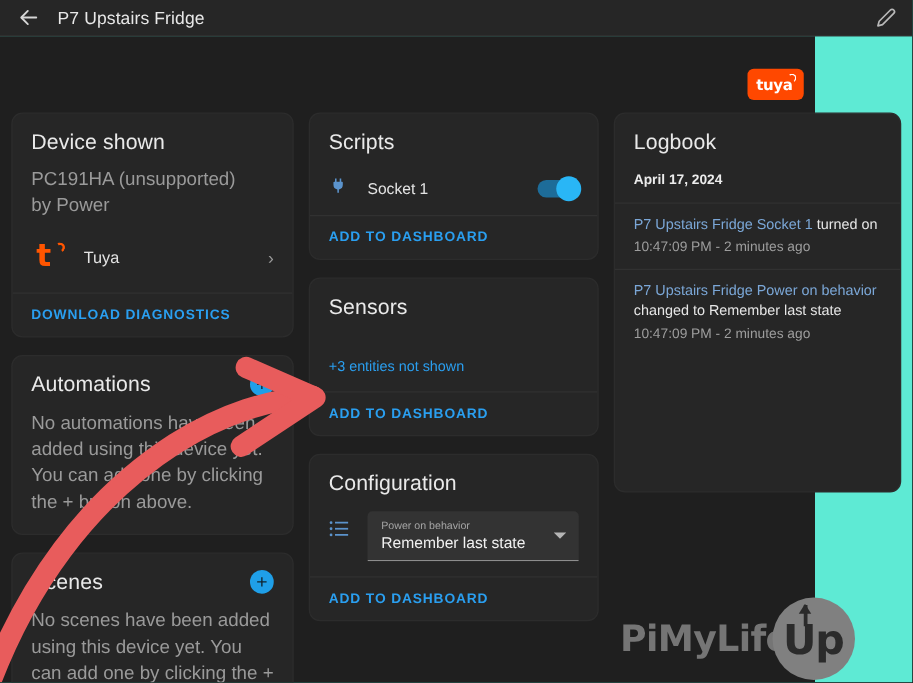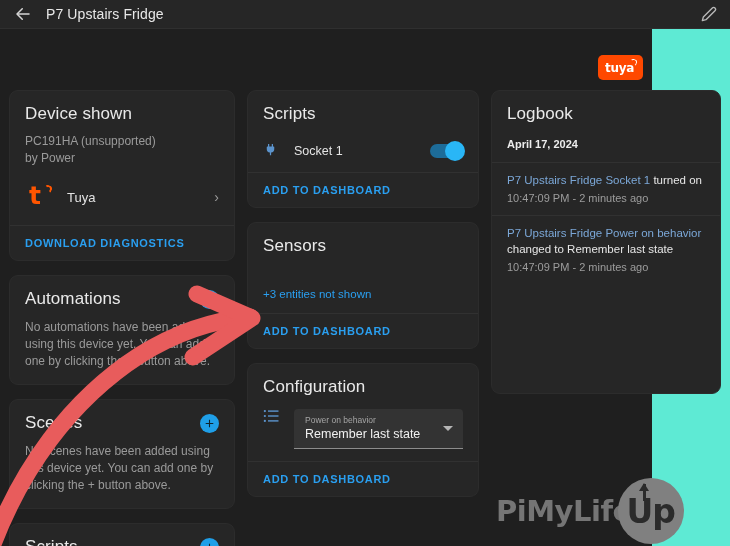--- a/index.html
+++ b/index.html
@@ -93,21 +93,21 @@
   }
   .card-pad { padding: 13px 15px 14px 15px; }
   .card-title {
     font-size: 17px; color: #e9e9e9; font-weight: 400;
     letter-spacing: .1px;
   }
   .card-head-row {
     display: flex; align-items: center; justify-content: space-between;
   }
   .muted {
-    font-size: 12px; color: #9a9a9a; line-height: 1.42;
+    font-size: 15px; color: #9a9a9a; line-height: 1.42;
   }
   .divider { height: 1px; background: #313131; }
   .action-link {
     color: #2a9ff0; font-size: 11px; font-weight: 700;
     letter-spacing: .7px; padding: 11px 15px; display: block;
   }
 
   
   .devinfo-sub { margin-top: 9px; }
   .brand-row {
@@ -165,21 +165,21 @@
   }
 
   
   .sensors-body { padding: 13px 15px 0 15px; height: 90px; position: relative; }
   .entities-link {
     position: absolute; left: 15px; bottom: 13px;
     color: #2a9ff0; font-size: 11.5px;
   }
 
   
-  .config-row { display: flex; align-items: flex-start; padding: 10px 15px 12px 15px; }
+  .config-row { display: flex; align-items: center; padding: 10px 15px 12px 15px; }
   .list-icon { width: 26px; flex: none; color: #5b93cc; margin-bottom: 8px; }
   .select-field {
     flex: 1; margin-left: 5px;
     background: #333333;
     border-bottom: 1px solid #8d8d8d;
     border-radius: 4px 4px 0 0;
     padding: 5px 10px 5px 11px;
     position: relative;
     height: 40px;
   }

